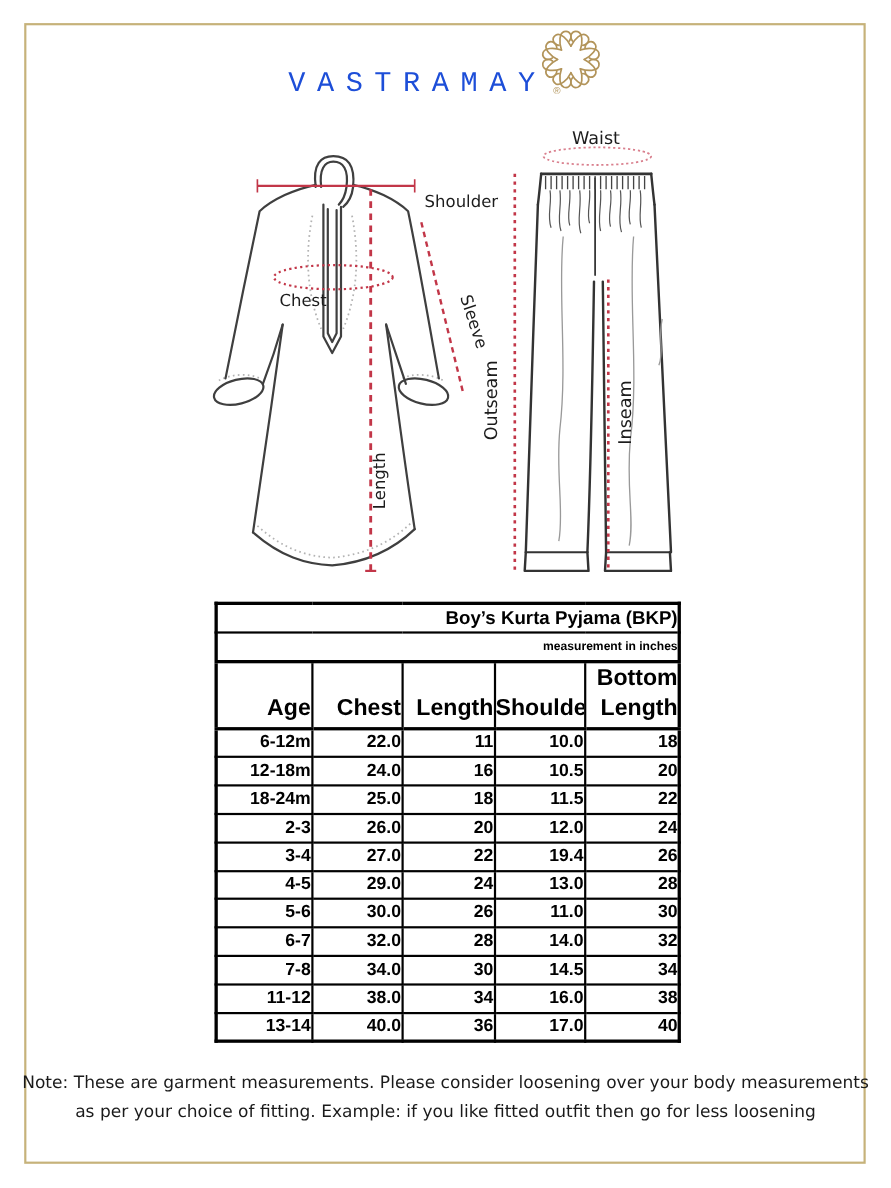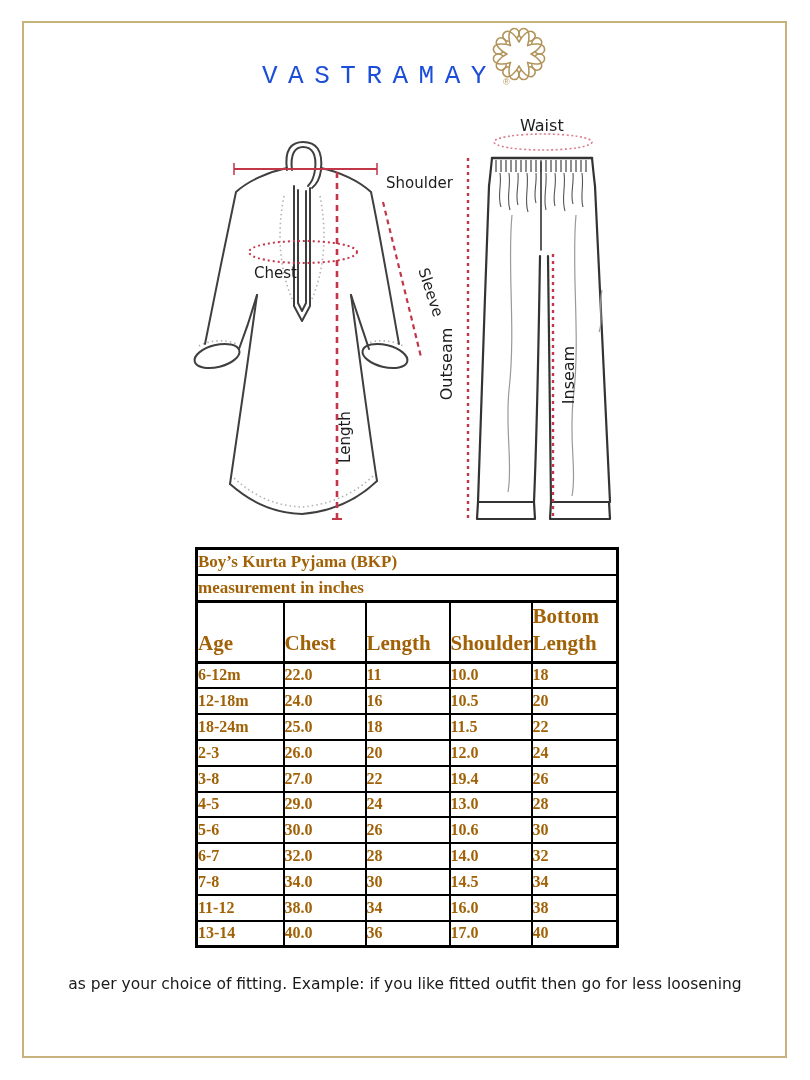--- a/index.html
+++ b/index.html
@@ -24,26 +24,26 @@
   .ornament { position:absolute; left:489px; top:25px; }
   
   .diagram { position:absolute; left:0; top:0; width:810px; height:560px; }
   .diagram text { font-family:"DejaVu Sans", sans-serif; fill:#1c1c1c; }
   .lbl15 { font-size:15px; }
   .lbl16 { font-size:16px; }
   
   table.size-table {
     position:absolute; left:195px; top:547px; width:421px;
     border-collapse:collapse; table-layout:fixed;
-    font-family:Liberation Serif, serif; font-weight:bold; color:#a16207;
-    text-align:left; border:3px solid #000;
+    font-family:Liberation Sans, sans-serif; font-weight:bold; color:#000000;
+    text-align:right; border:3px solid #000;
   }
   table.size-table td, table.size-table th { border:2px solid #000; padding:0; overflow:hidden; }
   tr.t-title td { height:24px; font-size:17px; }
-  tr.t-sub td   { height:24px; font-size:17px; border-bottom:3px solid #000; }
+  tr.t-sub td   { height:24px; font-size:11px; border-bottom:3px solid #000; }
   tr.t-head th  { height:53px; font-size:21px; vertical-align:bottom; padding-bottom:3px; line-height:1.3; border-bottom:3px solid #000; }
   tr.t-row td   { height:23.8px; font-size:16px; }
   
   .note {
     position:absolute; left:0; top:971px; width:810px; text-align:center;
     font-size:15.5px; line-height:26px; color:#1a1a1a;
   }
 </style>
 </head>
 <body>
@@ -233,38 +233,38 @@
     <td>22</td>
   </tr>
   <tr class="t-row">
     <td>2-3</td>
     <td>26.0</td>
     <td>20</td>
     <td>12.0</td>
     <td>24</td>
   </tr>
   <tr class="t-row">
-    <td>3-8</td>
+    <td>3-4</td>
     <td>27.0</td>
     <td>22</td>
     <td>19.4</td>
     <td>26</td>
   </tr>
   <tr class="t-row">
     <td>4-5</td>
     <td>29.0</td>
     <td>24</td>
     <td>13.0</td>
     <td>28</td>
   </tr>
   <tr class="t-row">
     <td>5-6</td>
     <td>30.0</td>
     <td>26</td>
-    <td>10.6</td>
+    <td>11.0</td>
     <td>30</td>
   </tr>
   <tr class="t-row">
     <td>6-7</td>
     <td>32.0</td>
     <td>28</td>
     <td>14.0</td>
     <td>32</td>
   </tr>
   <tr class="t-row">
@@ -285,14 +285,15 @@
     <td>13-14</td>
     <td>40.0</td>
     <td>36</td>
     <td>17.0</td>
     <td>40</td>
   </tr>
 </tbody>
   </table>
 
 <div class="note">
+  <div>Note: These are garment measurements. Please consider loosening over your body measurements</div>
   <div>as per your choice of fitting. Example: if you like fitted outfit then go for less loosening</div>
 </div>
 
 </body></html>

